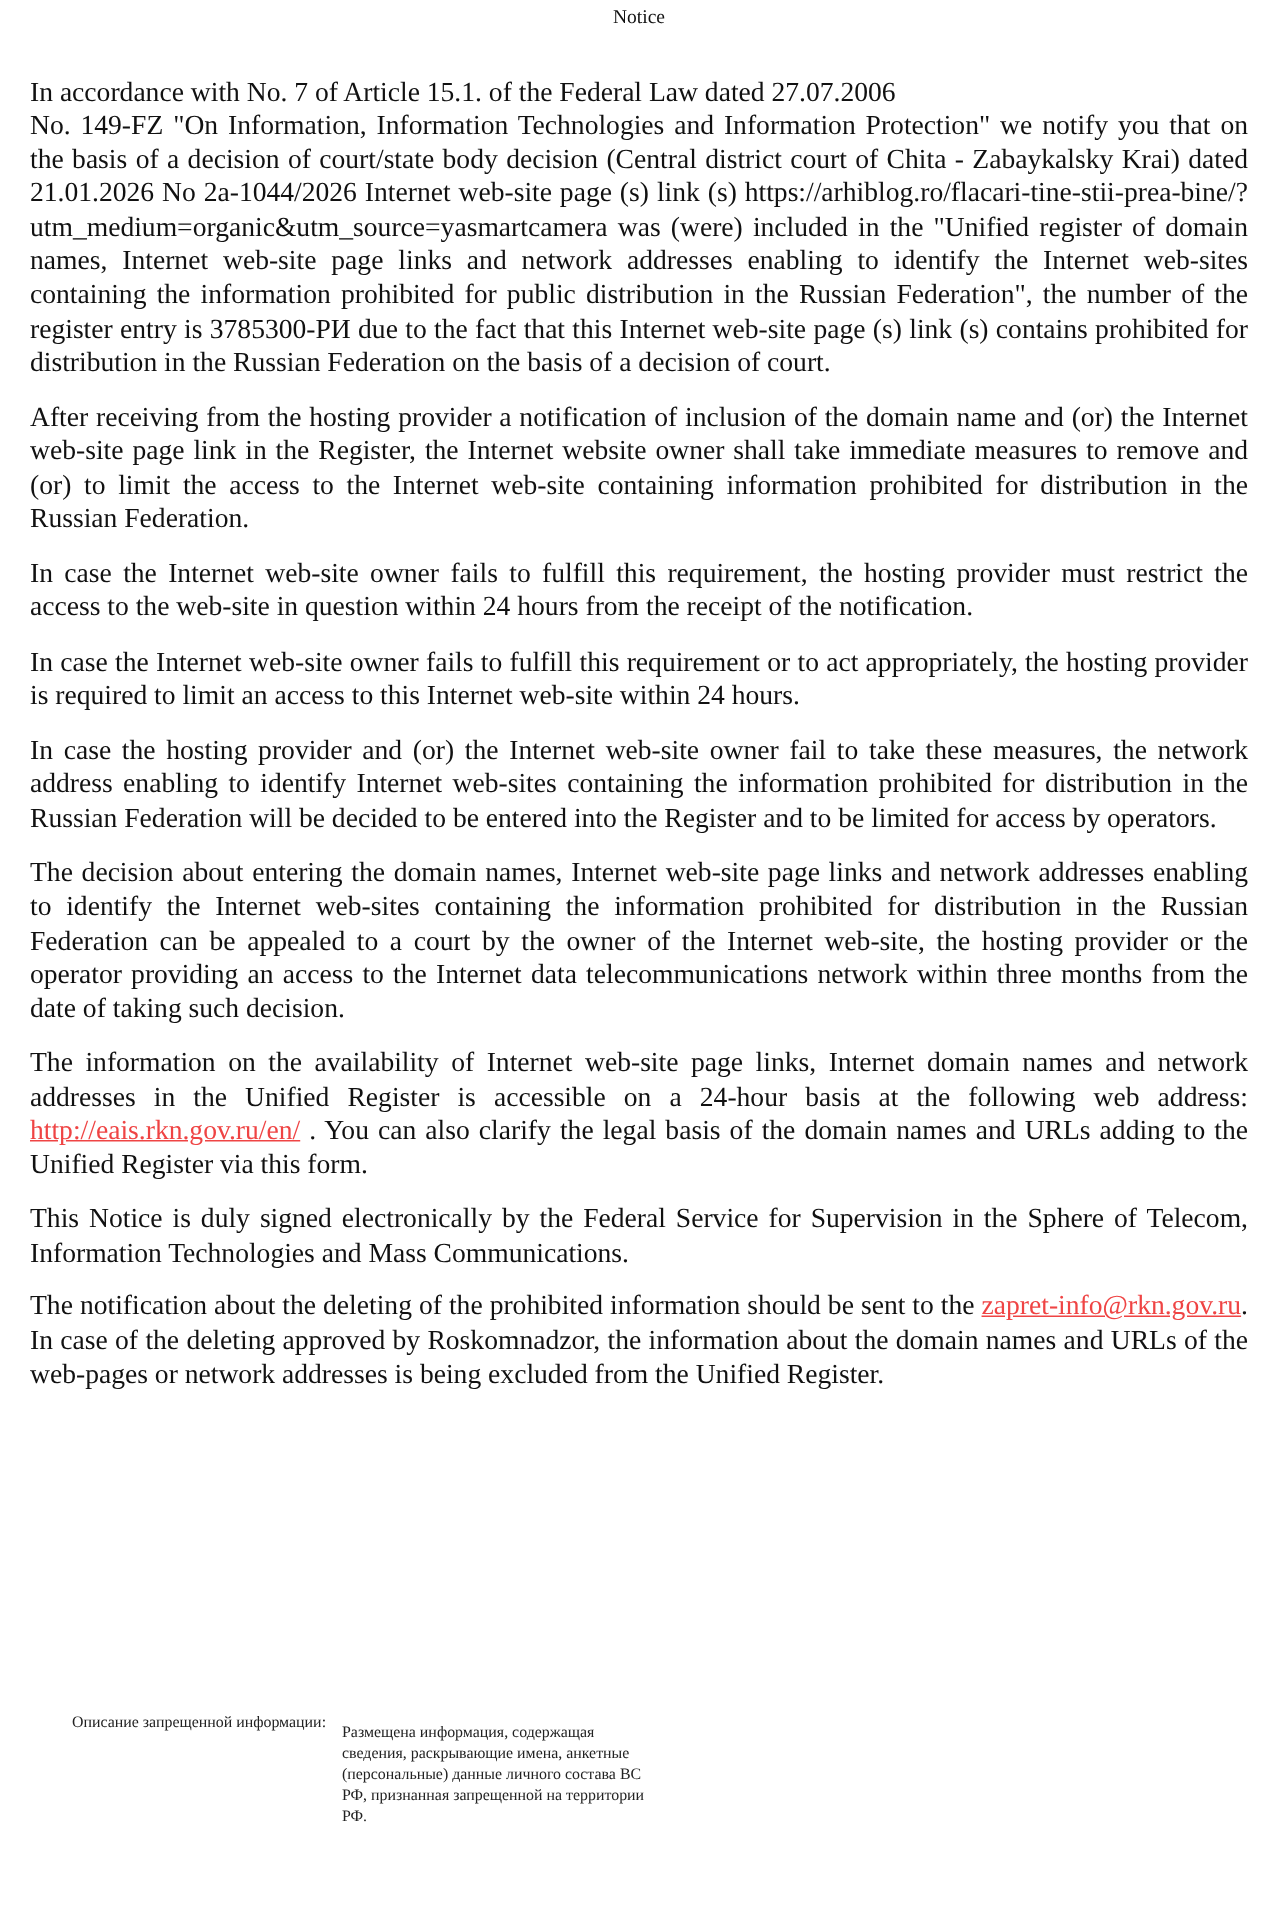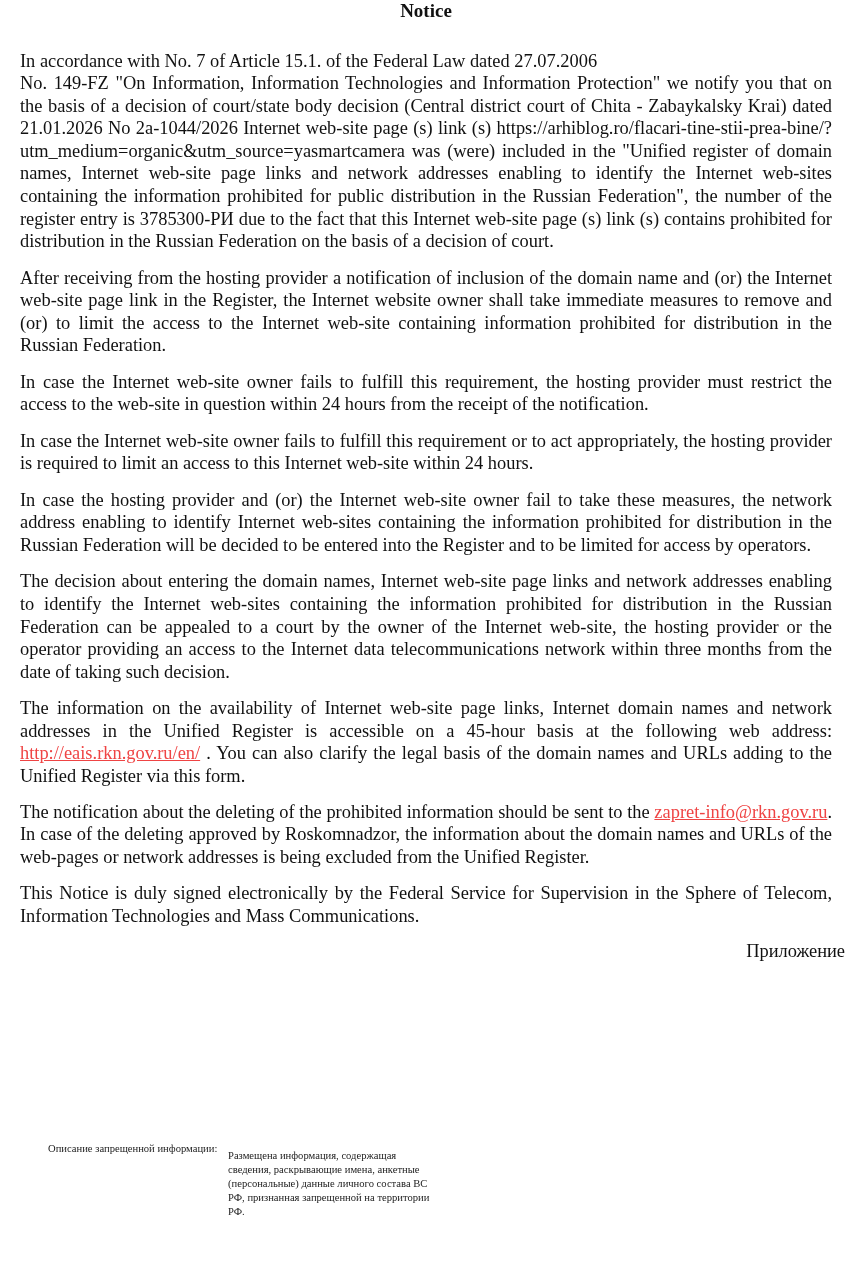--- a/index.html
+++ b/index.html
@@ -4,22 +4,22 @@
 <style>
   html, body { margin: 0; padding: 0; background: #ffffff; }
   body {
     width: 852px; height: 1280px; overflow: hidden;
     font-family: "Liberation Serif", serif;
     color: #111111;
     position: relative;
   }
   .page { position: absolute; left: 7px; top: 0; width: 838px; }
   .title {
-    font-weight: bold; text-align: center;
-    font-size: 19px; line-height: 22.5px;
+    font-weight: normal; text-align: center;
+    font-size: 13px; line-height: 22.5px;
     margin: 0; padding-top: 0;
   }
   .title .heading { display: block; }
   .title .subheading { display: block; }
   .body-text {
     font-size: 18.4px; line-height: 22.6px;
     text-align: justify;
     margin: 13px;
   }
   .p1 { margin-top: 27px; }
@@ -49,28 +49,27 @@
     <span class="intro-line">In accordance with No. 7 of Article 15.1. of the Federal Law dated 27.07.2006</span><span>No. 149-FZ "On Information, Information Technologies and Information Protection" we notify you that on the basis of a decision of court/state body decision (Central district court of Chita - Zabaykalsky Krai) dated 21.01.2026 No 2a-1044/2026  Internet web-site page (s) link (s) https://arhiblog.ro/flacari-tine-stii-prea-bine/?utm_medium=organic&amp;utm_source=yasmartcamera was (were) included in the "Unified register of domain names, Internet web-site page links and network addresses enabling to identify the Internet web-sites containing the information prohibited for public distribution in the Russian Federation", the number of the register entry is 3785300-РИ due to the fact that this Internet web-site page (s) link (s) contains prohibited for distribution in the Russian Federation on the basis of a decision of court.</span>
   </p>
 
   <p class="body-text p">After receiving from the hosting provider a notification of inclusion of the domain name and (or) the Internet web-site page link in the Register, the Internet website owner shall take immediate measures to remove and (or) to limit the access to the Internet web-site containing information prohibited for distribution in the Russian Federation.</p>
   <p class="body-text p">In case the Internet web-site owner fails to fulfill this requirement, the hosting provider must restrict the access to the web-site in question within 24 hours from the receipt of the notification.</p>
   <p class="body-text p">In case the Internet web-site owner fails to fulfill this requirement or to act appropriately, the hosting provider is required to limit an access to this Internet web-site within 24 hours.</p>
   <p class="body-text p">In case the hosting provider and (or) the Internet web-site owner fail to take these measures, the network address enabling to identify Internet web-sites containing the information prohibited for distribution in the Russian Federation will be decided to be entered into the Register and to be limited for access by operators.</p>
   <p class="body-text p">The decision about entering the domain names, Internet web-site page links and network addresses enabling to identify the Internet web-sites containing the information prohibited for distribution in the Russian Federation can be appealed to a court by the owner of the Internet web-site, the hosting provider or the operator providing an access to the Internet data telecommunications network within three months from the date of taking such decision.</p>
 
   <p class="body-text p">
-    <span>The information on the availability of Internet web-site page links, Internet domain names and network addresses in the Unified Register is accessible on a 45-hour basis at the following web address: </span><a class="link" href="#">http://eais.rkn.gov.ru/en/</a><span> . You can also clarify the legal basis of the domain names and URLs adding to the Unified Register via this form.</span>
+    <span>The information on the availability of Internet web-site page links, Internet domain names and network addresses in the Unified Register is accessible on a 24-hour basis at the following web address: </span><a class="link" href="#">http://eais.rkn.gov.ru/en/</a><span> . You can also clarify the legal basis of the domain names and URLs adding to the Unified Register via this form.</span>
   </p>
+
+  <p class="body-text p">This Notice is duly signed electronically by the Federal Service for Supervision in the Sphere of Telecom, Information Technologies and Mass Communications.</p>
 
   <p class="body-text p" style="margin-top:8px;">
     <span>The notification about the deleting of the prohibited information should be sent to the </span><a class="link" href="#">zapret-info@rkn.gov.ru</a><span>. In case of the deleting approved by Roskomnadzor, the information about the domain names and URLs of the web-pages or network addresses is being excluded from the Unified Register.</span>
   </p>
 
-  <p class="body-text p">This Notice is duly signed electronically by the Federal Service for Supervision in the Sphere of Telecom, Information Technologies and Mass Communications.</p>
-
-  <div class="appendix">Приложение</div>
 </div>
 
 <div class="annex">
   <div class="label">Описание запрещенной информации:</div>
   <div class="value">Размещена информация, содержащая сведения, раскрывающие имена, анкетные (персональные) данные личного состава ВС РФ, признанная запрещенной на территории РФ.</div>
 </div>
 
 </body></html>

